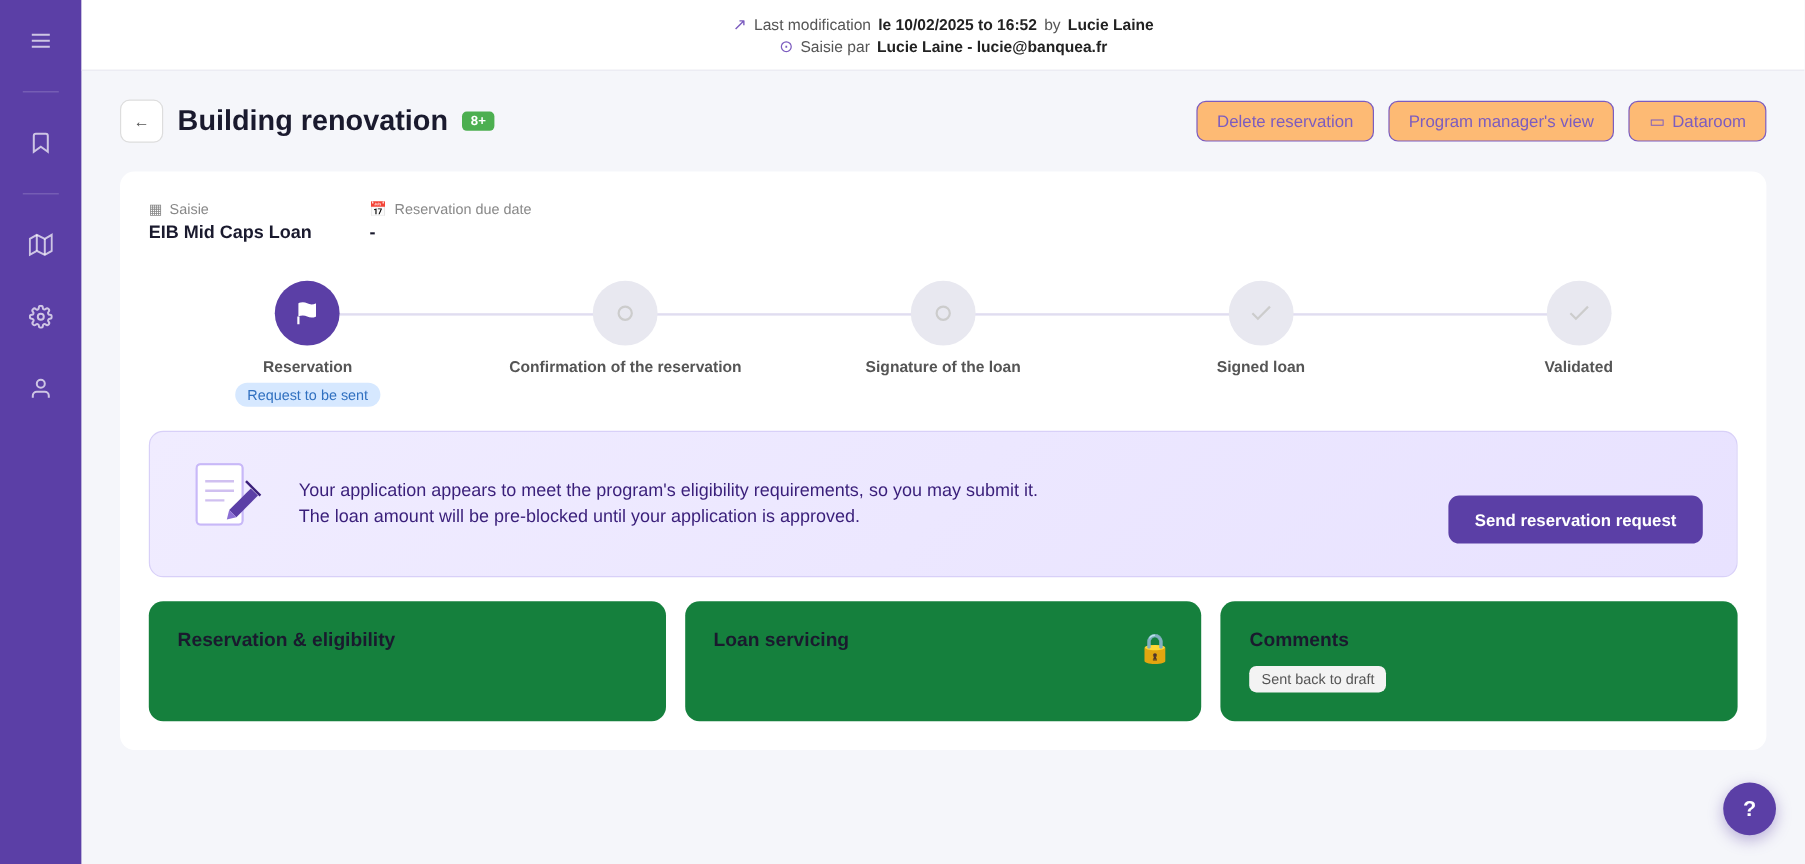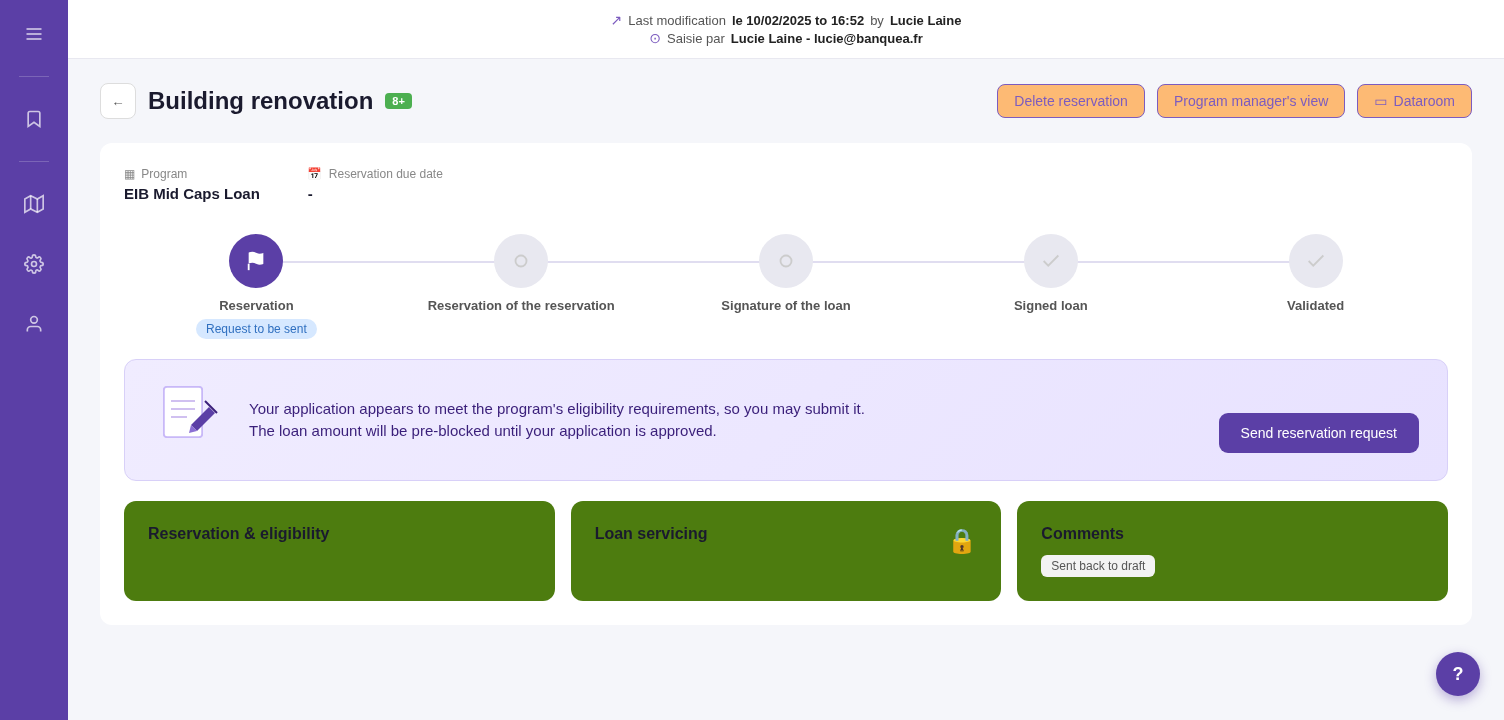--- a/index.html
+++ b/index.html
@@ -248,35 +248,35 @@
     }
     .alert-text strong { font-weight: 400; }
     .btn-primary {
       background: #5b3fa6;
       color: white;
       border: none;
       padding: 12px 22px;
       border-radius: 9px;
       cursor: pointer;
       font-size: 14px;
-      font-weight: 400;
+      font-weight: 700;
       white-space: nowrap;
       flex-shrink: 0;
       margin-top: 26px;
     }
 
     
     .bottom-cards {
       display: grid;
       grid-template-columns: 1fr 1fr 1fr;
       gap: 16px;
       margin-top: 20px;
     }
     .bottom-card {
-      background: #4d7c0f;
+      background: #15803d;
       border-radius: 12px;
       padding: 24px;
     }
     .bottom-card h3 {
       font-size: 16px;
       font-weight: 700;
       color: #1a1a2e;
       margin-bottom: 12px;
     }
     .lock-icon {
@@ -390,21 +390,21 @@
         </button>
       </div>
     </div>
 
     <div class="info-card">
 
       <div class="info-fields">
         <div class="info-field">
           <label>
             <span>▦</span>
-            <span>Program</span>
+            <span>Saisie</span>
           </label>
           <div class="value">EIB Mid Caps Loan</div>
         </div>
         <div class="info-field">
           <label>
             <span>📅</span>
             <span>Reservation due date</span>
           </label>
           <div class="value">-</div>
         </div>
@@ -422,21 +422,21 @@
           <div class="step-label">Reservation</div>
           <div class="step-sub-badge">Request to be sent</div>
         </div>
 
         <div class="step">
           <div class="step-circle inactive">
             <svg viewBox="0 0 24 24" style="stroke:#ccc;">
                 <circle cx="12" cy="12" r="6"></circle>
               </svg>
           </div>
-          <div class="step-label">Reservation of the reservation</div>
+          <div class="step-label">Confirmation of the reservation</div>
         </div>
 
         <div class="step">
           <div class="step-circle inactive">
             <svg viewBox="0 0 24 24" style="stroke:#ccc;">
                 <circle cx="12" cy="12" r="6"></circle>
               </svg>
           </div>
           <div class="step-label">Signature of the loan</div>
         </div>

